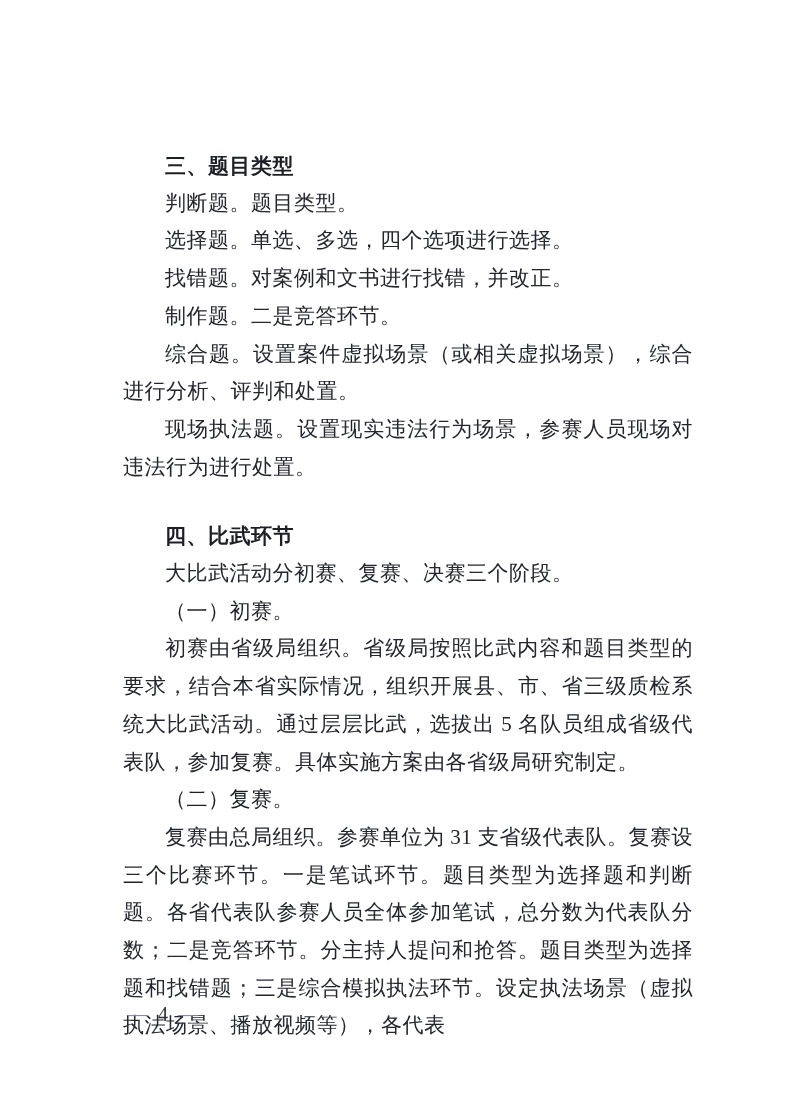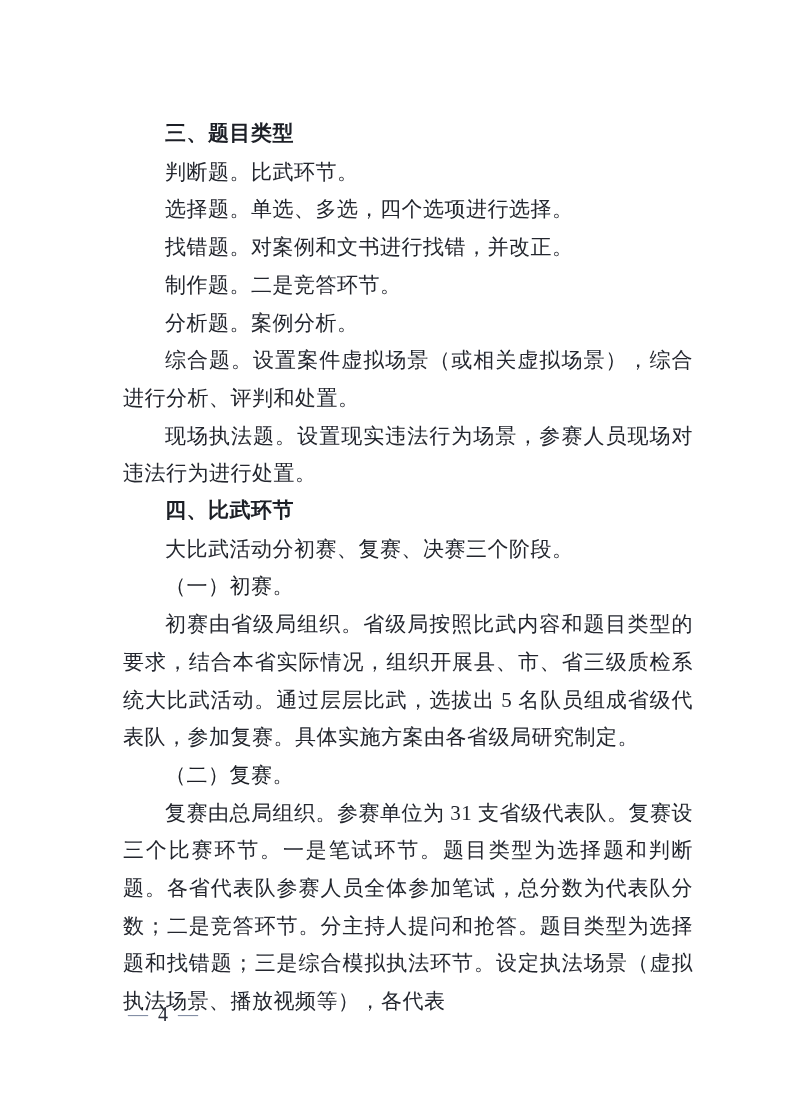--- a/index.html
+++ b/index.html
@@ -24,23 +24,24 @@
   }
   .doc-body p {
     margin: 0;
     font-size: 21px;
     line-height: 37.7px;
     text-align: justify;
     text-indent: 2em;
     letter-spacing: 0.5px;
   }
   .doc-body p.heading-sans {
-    font-family: Liberation Mono, monospace;
+    font-family: Liberation Sans, sans-serif;
     font-weight: bold;
     color: #1c1f26;
+    margin-top: 31px;
   }
   .doc-body p.heading-kai {
     font-weight: normal;
     color: #1c1f26;
   }
   .page-number {
     position: absolute;
     left: 128px;
     top: 1001px;
     font-size: 20px;
@@ -56,25 +57,24 @@
     margin: 0 10px;
   }
 </style>
 </head>
 <body>
 
 <div class="page">
 
   <div class="doc-body">
       <p class="heading-sans">三、题目类型</p>
-      <p class="para">判断题。比武环节。</p>
+      <p class="para">判断题。题目类型。</p>
       <p class="para">选择题。单选、多选，四个选项进行选择。</p>
       <p class="para">找错题。对案例和文书进行找错，并改正。</p>
       <p class="para">制作题。二是竞答环节。</p>
-      <p class="para">分析题。案例分析。</p>
       <p class="para">综合题。设置案件虚拟场景（或相关虚拟场景），综合进行分析、评判和处置。</p>
       <p class="para">现场执法题。设置现实违法行为场景，参赛人员现场对违法行为进行处置。</p>
       <p class="heading-sans">四、比武环节</p>
       <p class="para">大比武活动分初赛、复赛、决赛三个阶段。</p>
       <p class="heading-kai">（一）初赛。</p>
       <p class="para">初赛由省级局组织。省级局按照比武内容和题目类型的要求，结合本省实际情况，组织开展县、市、省三级质检系统大比武活动。通过层层比武，选拔出 5 名队员组成省级代表队，参加复赛。具体实施方案由各省级局研究制定。</p>
       <p class="heading-kai">（二）复赛。</p>
       <p class="para">复赛由总局组织。参赛单位为 31 支省级代表队。复赛设三个比赛环节。一是笔试环节。题目类型为选择题和判断题。各省代表队参赛人员全体参加笔试，总分数为代表队分数；二是竞答环节。分主持人提问和抢答。题目类型为选择题和找错题；三是综合模拟执法环节。设定执法场景（虚拟执法场景、播放视频等），各代表</p>
     </div>
 

